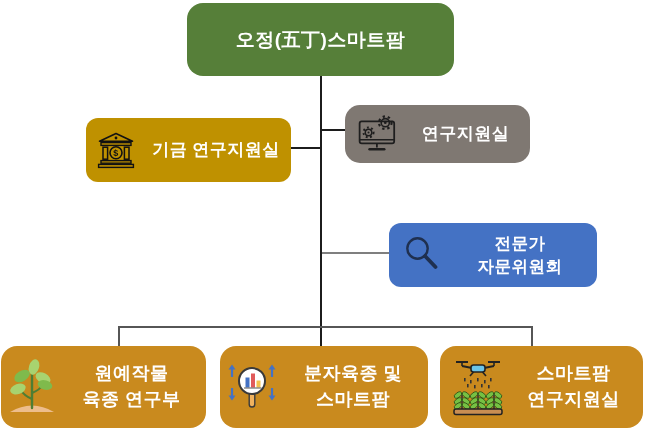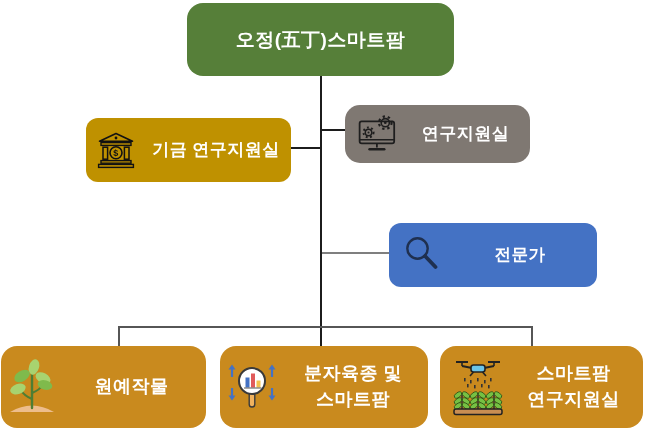--- a/index.html
+++ b/index.html
@@ -86,39 +86,41 @@
 
   <div class="node advisory">
     <span class="icon">
       <svg width="40" height="40" viewBox="0 0 40 40">
         <circle cx="14.5" cy="13.5" r="10.2" fill="none" stroke="#1F3050" stroke-width="2.4"></circle>
         <line x1="22" y1="21" x2="32.5" y2="32" stroke="#1F3050" stroke-width="3.8" stroke-linecap="round"></line>
       </svg>
     </span>
     <span class="lines">
       <span>전문가</span><br>
+      <span>자문위원회</span>
     </span>
   </div>
 
   <div class="node dept dept1">
     <span class="icon">
       <svg width="50" height="60" viewBox="0 0 50 58">
         <path d="M3 54 Q25 41 47 54 Z" fill="#EDBD8C"></path>
         <path d="M25 50 C25 40 25 30 25 13" stroke="#4E7E34" stroke-width="2.4" fill="none" stroke-linecap="round"></path>
         <path d="M25 41 C20 39 16 36 13 31" stroke="#4E7E34" stroke-width="2" fill="none"></path>
         <path d="M25 35 C30 33 34 30 37 26" stroke="#4E7E34" stroke-width="2" fill="none"></path>
         <ellipse cx="27" cy="9" rx="5" ry="8" transform="rotate(18 27 9)" fill="#A8D36F"></ellipse>
         <ellipse cx="15" cy="18" rx="8.5" ry="5.2" transform="rotate(-32 15 18)" fill="#7FBA4C"></ellipse>
         <ellipse cx="36" cy="20" rx="8" ry="5" transform="rotate(28 36 20)" fill="#A8D36F"></ellipse>
         <ellipse cx="11" cy="31" rx="8" ry="5" transform="rotate(-20 11 31)" fill="#A8D36F"></ellipse>
         <ellipse cx="38" cy="27" rx="7.5" ry="4.6" transform="rotate(16 38 27)" fill="#7FBA4C"></ellipse>
       </svg>
     </span>
     <span class="lines">
       <span>원예작물</span><br>
+      <span>육종 연구부</span>
     </span>
   </div>
 
   <div class="node dept dept2">
     <span class="icon">
       <svg width="52" height="56" viewBox="0 0 52 54">
         <line x1="6" y1="17" x2="6" y2="8" stroke="#4472C4" stroke-width="2.2"></line>
         <path d="M2.5 9.5 L6 4.5 L9.5 9.5 Z" fill="#4472C4"></path>
         <line x1="46" y1="17" x2="46" y2="8" stroke="#4472C4" stroke-width="2.2"></line>
         <path d="M42.5 9.5 L46 4.5 L49.5 9.5 Z" fill="#4472C4"></path>

